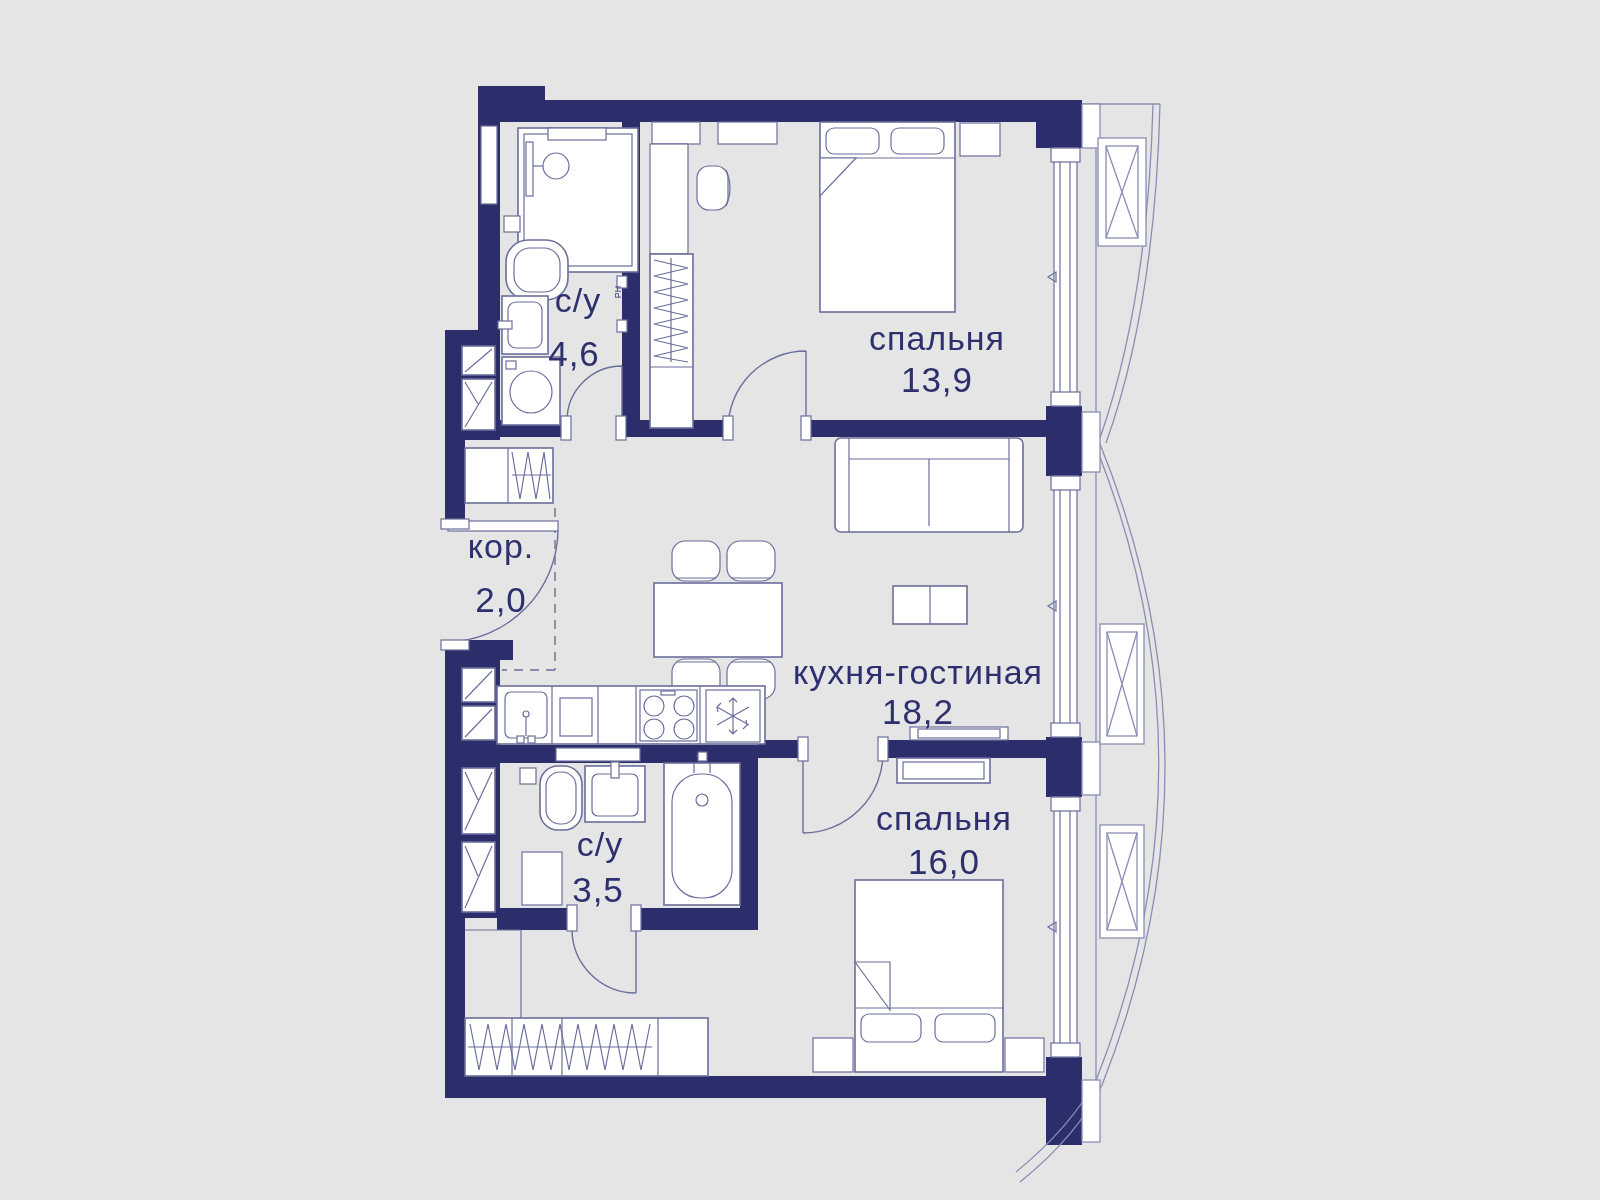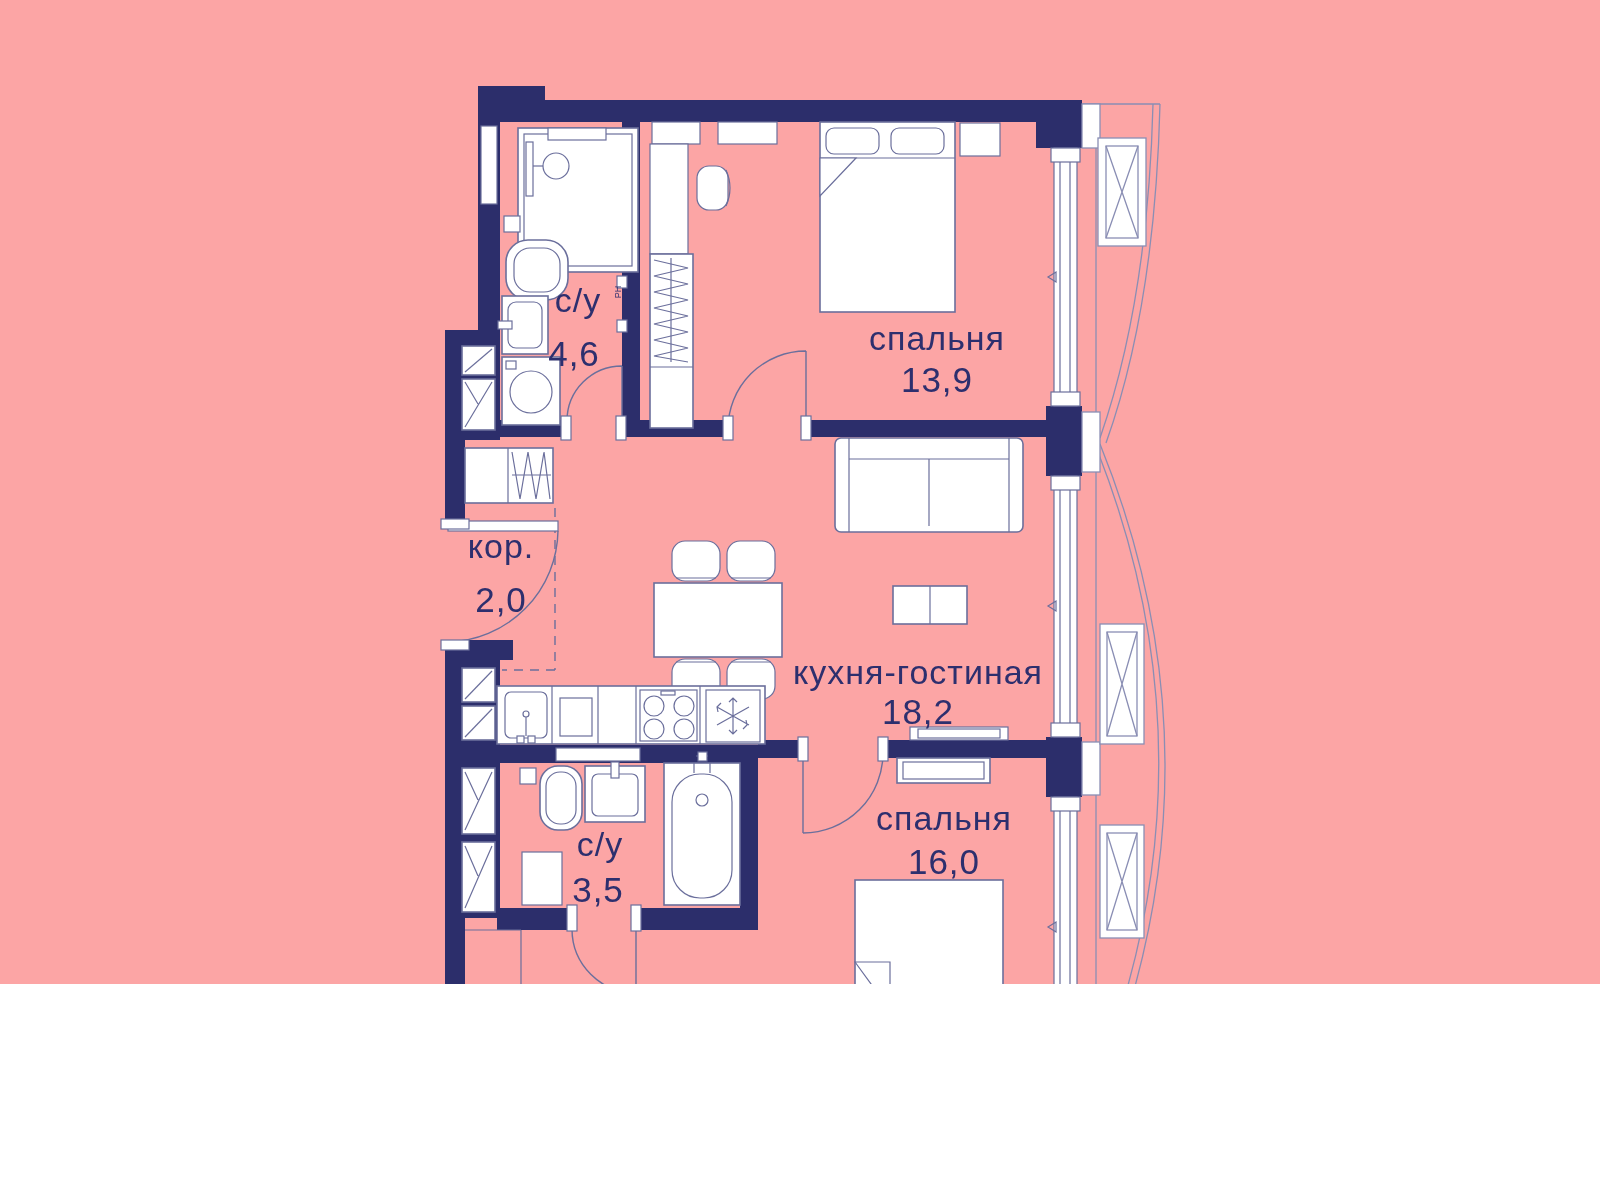--- a/index.html
+++ b/index.html
@@ -1,16 +1,16 @@
 <!DOCTYPE html>
 <html><head>
 <meta charset="utf-8">
 <style>
   html,body{margin:0;padding:0;background:#ffffff;}
-  .page{width:1600px;height:984px;position:relative;background:#fca5a5;overflow:hidden;}
+  .page{width:1600px;height:1200px;position:relative;background:#e5e5e5;overflow:hidden;}
   svg{display:block;}
   .w   {fill:#2c2e6b;stroke:none;}
   .ln2 {fill:none;stroke:#6b6f9c;stroke-width:1.2;}
   .lnl {fill:none;stroke:#8a8eb4;stroke-width:1.3;}
   .wh  {fill:#ffffff;stroke:#6b6f9c;stroke-width:1.6;}
   .wh2 {fill:#ffffff;stroke:#6b6f9c;stroke-width:1.2;}
   .whl {fill:#ffffff;stroke:#8a8eb4;stroke-width:1.3;}
   .dash{fill:none;stroke:#6b6f9c;stroke-width:1.4;stroke-dasharray:9 7;}
   .arc {fill:none;stroke:#6b6f9c;stroke-width:1.4;}
   .room-label{font-family:"Liberation Sans",sans-serif;font-size:34px;fill:#2d2f6e;text-anchor:middle;letter-spacing:1px;}

